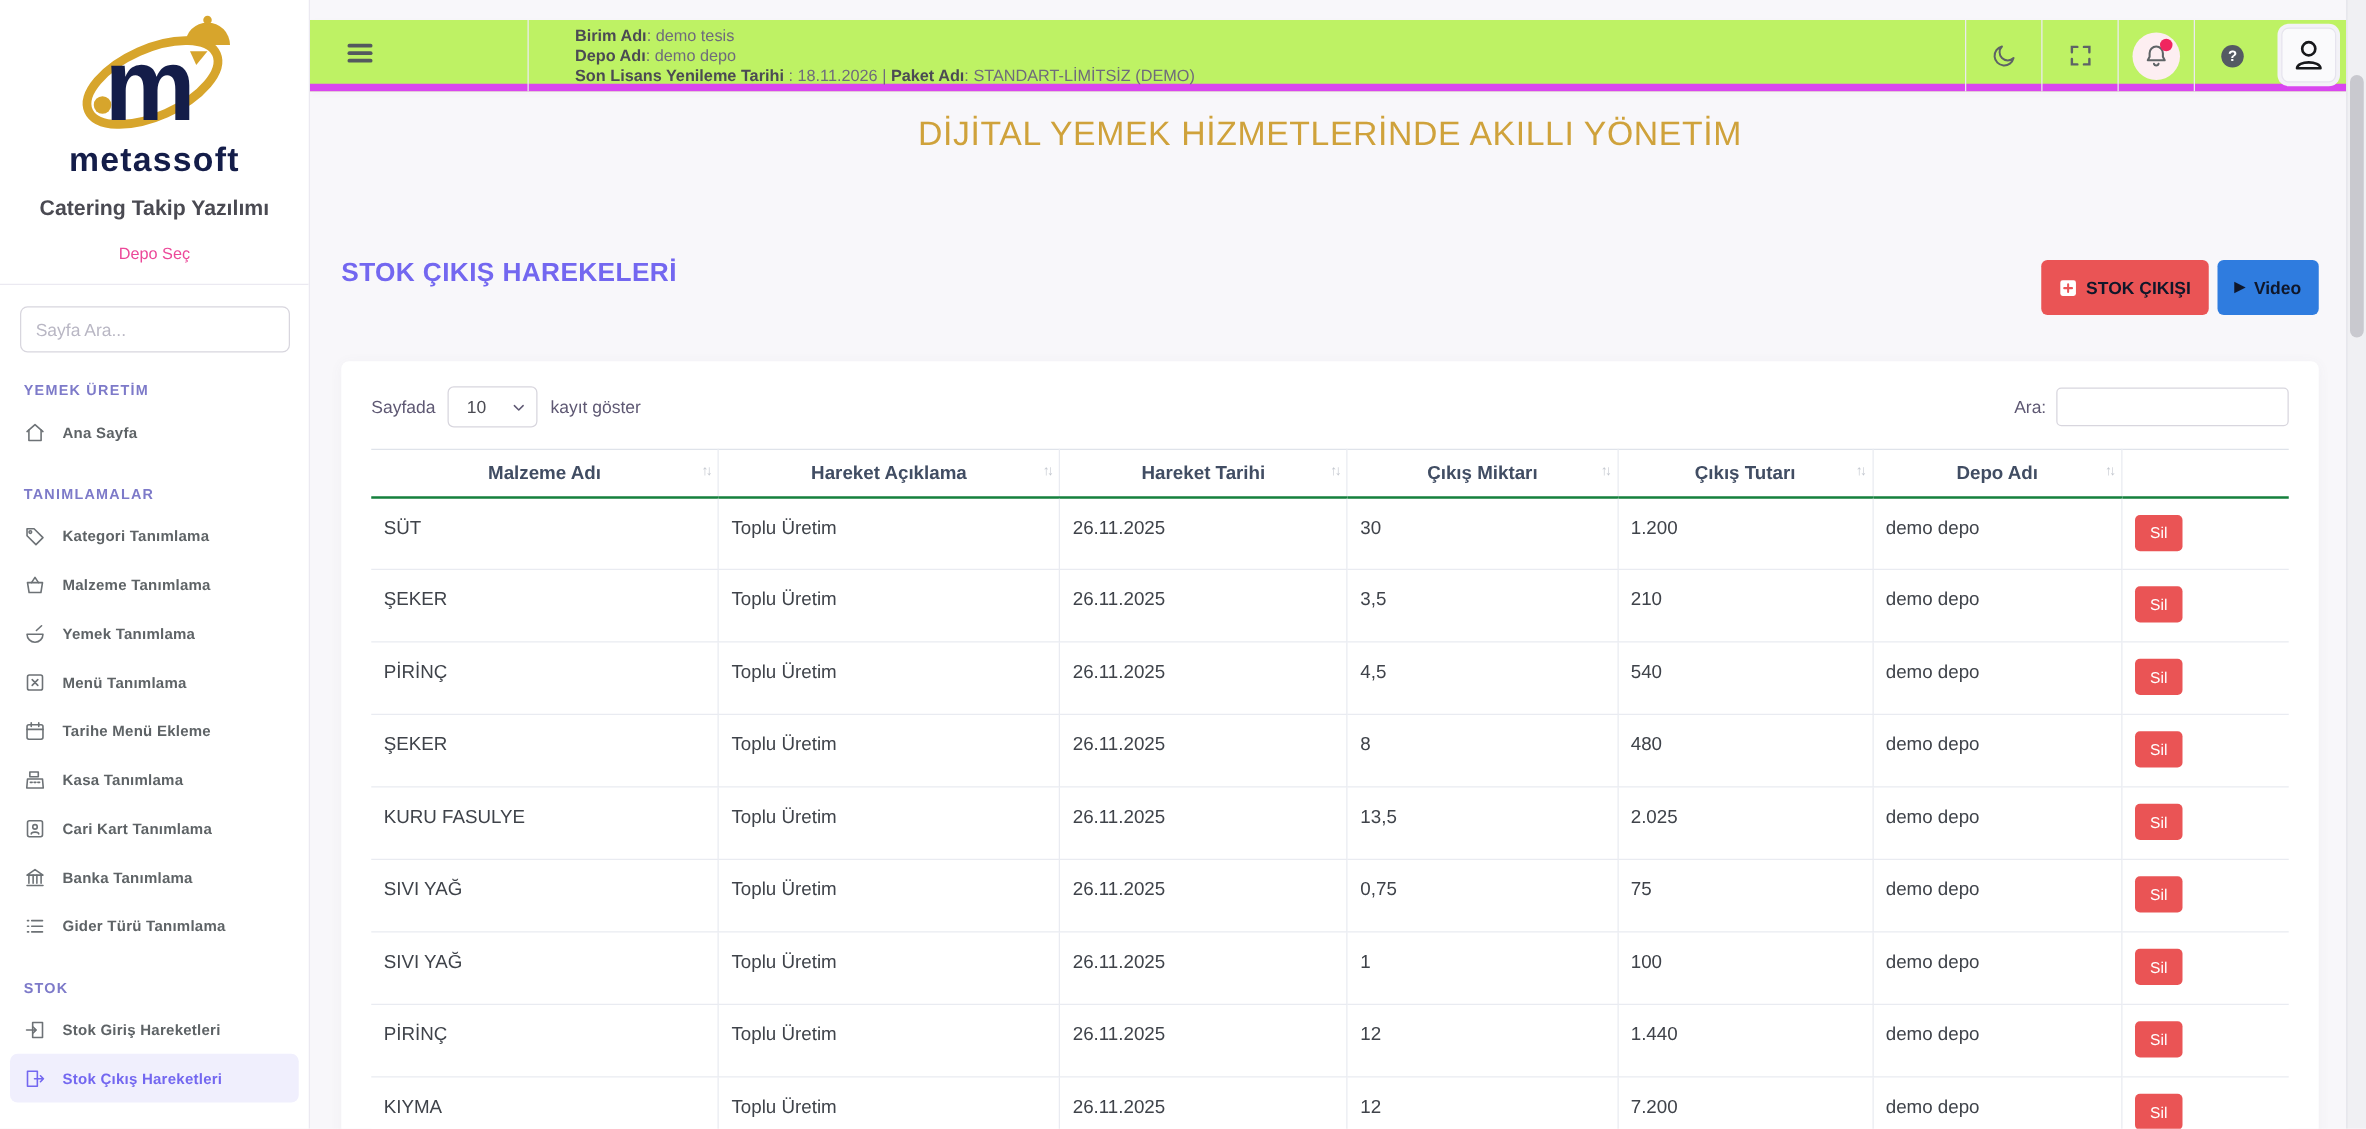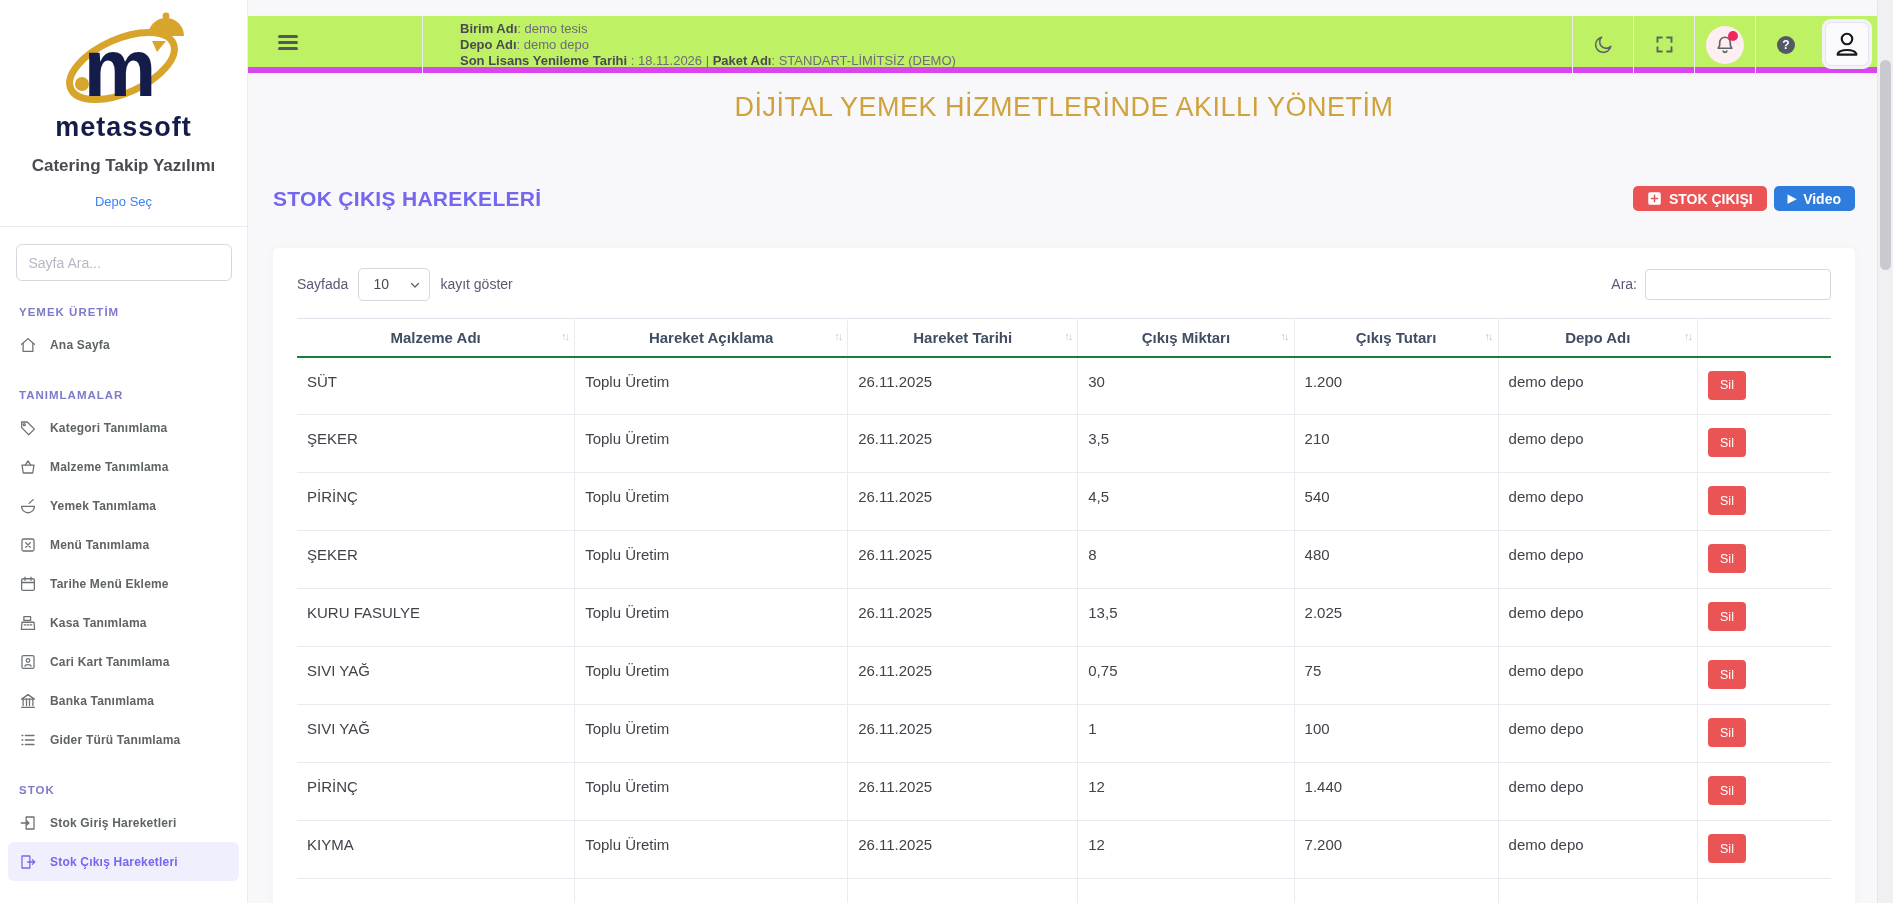--- a/index.html
+++ b/index.html
@@ -6,21 +6,21 @@
   html,body { width:1893px; height:903px; overflow:hidden; background:#f8f7fa;
               font-family:"Liberation Sans", sans-serif; }
   .page { position:relative; width:1893px; height:903px; }
 
   
   .sidebar { position:absolute; left:0; top:0; width:248px; height:903px;
              background:#fff; border-right:1px solid #ebe9f1; z-index:5; overflow:hidden; }
   .logo-wrap { text-align:center; padding-top:10px; }
   .brand-name { font-size:27px; font-weight:bold; color:#141d49; letter-spacing:1px; margin-top:-6px; }
   .brand-tagline { text-align:center; font-size:17px; font-weight:bold; color:#4a4a52; margin-top:13px; }
-  .depot-select { text-align:center; font-size:13px; color:#3b82f6; margin-top:18px; cursor:pointer; }
+  .depot-select { text-align:center; font-size:13px; color:#ec4899; margin-top:18px; cursor:pointer; }
   .sidebar-divider { border-top:1px solid #ebe9f1; margin-top:17px; }
   .sidebar-search { display:block; width:216px; margin:17px auto 0; height:37px;
                     border:1px solid #d8d6de; border-radius:6px; padding:0 12px;
                     font-size:14px; color:#6e6b7b; outline:none; background:#fff;
                     font-family:"Liberation Sans", sans-serif; }
   .sidebar-search::placeholder { color:#b9b7c4; }
   .nav-section-label { font-size:11.5px; font-weight:bold; letter-spacing:1px;
                        color:#7d7ac9; margin:25px 0 7px 19px; }
   .menu-item { display:flex; align-items:center; height:39px; padding-left:19px;
                color:#5e6366; cursor:pointer; }
@@ -60,23 +60,23 @@
                   background:#c9c9cf; border-radius:6px; }
 
   
   .content { position:absolute; left:248px; top:57px; width:1629px; height:846px;
              padding:0 22px 0 25px; }
   .banner { margin-top:35px; text-align:center; font-size:27px; font-weight:500;
             letter-spacing:.5px; color:#cfa23b; }
   .title-row { margin-top:63px; display:flex; align-items:center; justify-content:space-between; }
   .page-title { font-size:21px; font-weight:bold; color:#7367f0; letter-spacing:.3px; }
   .btns { display:flex; gap:7px; }
-  .btn { height:25px; border:none; border-radius:5px; color:#ffffff; font-size:14px; font-weight:bold;
+  .btn { height:44px; border:none; border-radius:5px; color:#0f172a; font-size:14px; font-weight:bold;
          display:flex; align-items:center; gap:7px; padding:0 14px; cursor:pointer;
-         font-family:"Liberation Sans", sans-serif; }
+         font-family:"Liberation Sans", sans-serif;margin-top:22px; }
   .btn-danger { background:#ea5455; }
   .btn-info { background:#2f7cdf; }
   .plus-ic { width:15px; height:15px; display:block; }
   .play-ic { font-size:11px; line-height:1; }
 
   
   .card { margin-top:37px; background:#fff; border-radius:6px 6px 0 0; padding:18px 24px 0;
           min-height:640px; box-shadow:0 2px 10px rgba(90,90,120,.05); }
   .controls { display:flex; align-items:center; justify-content:space-between; height:36px; margin-bottom:16px; }
   .ctrl-left { display:flex; align-items:center; gap:10px; font-size:14px; color:#5e5873; }

